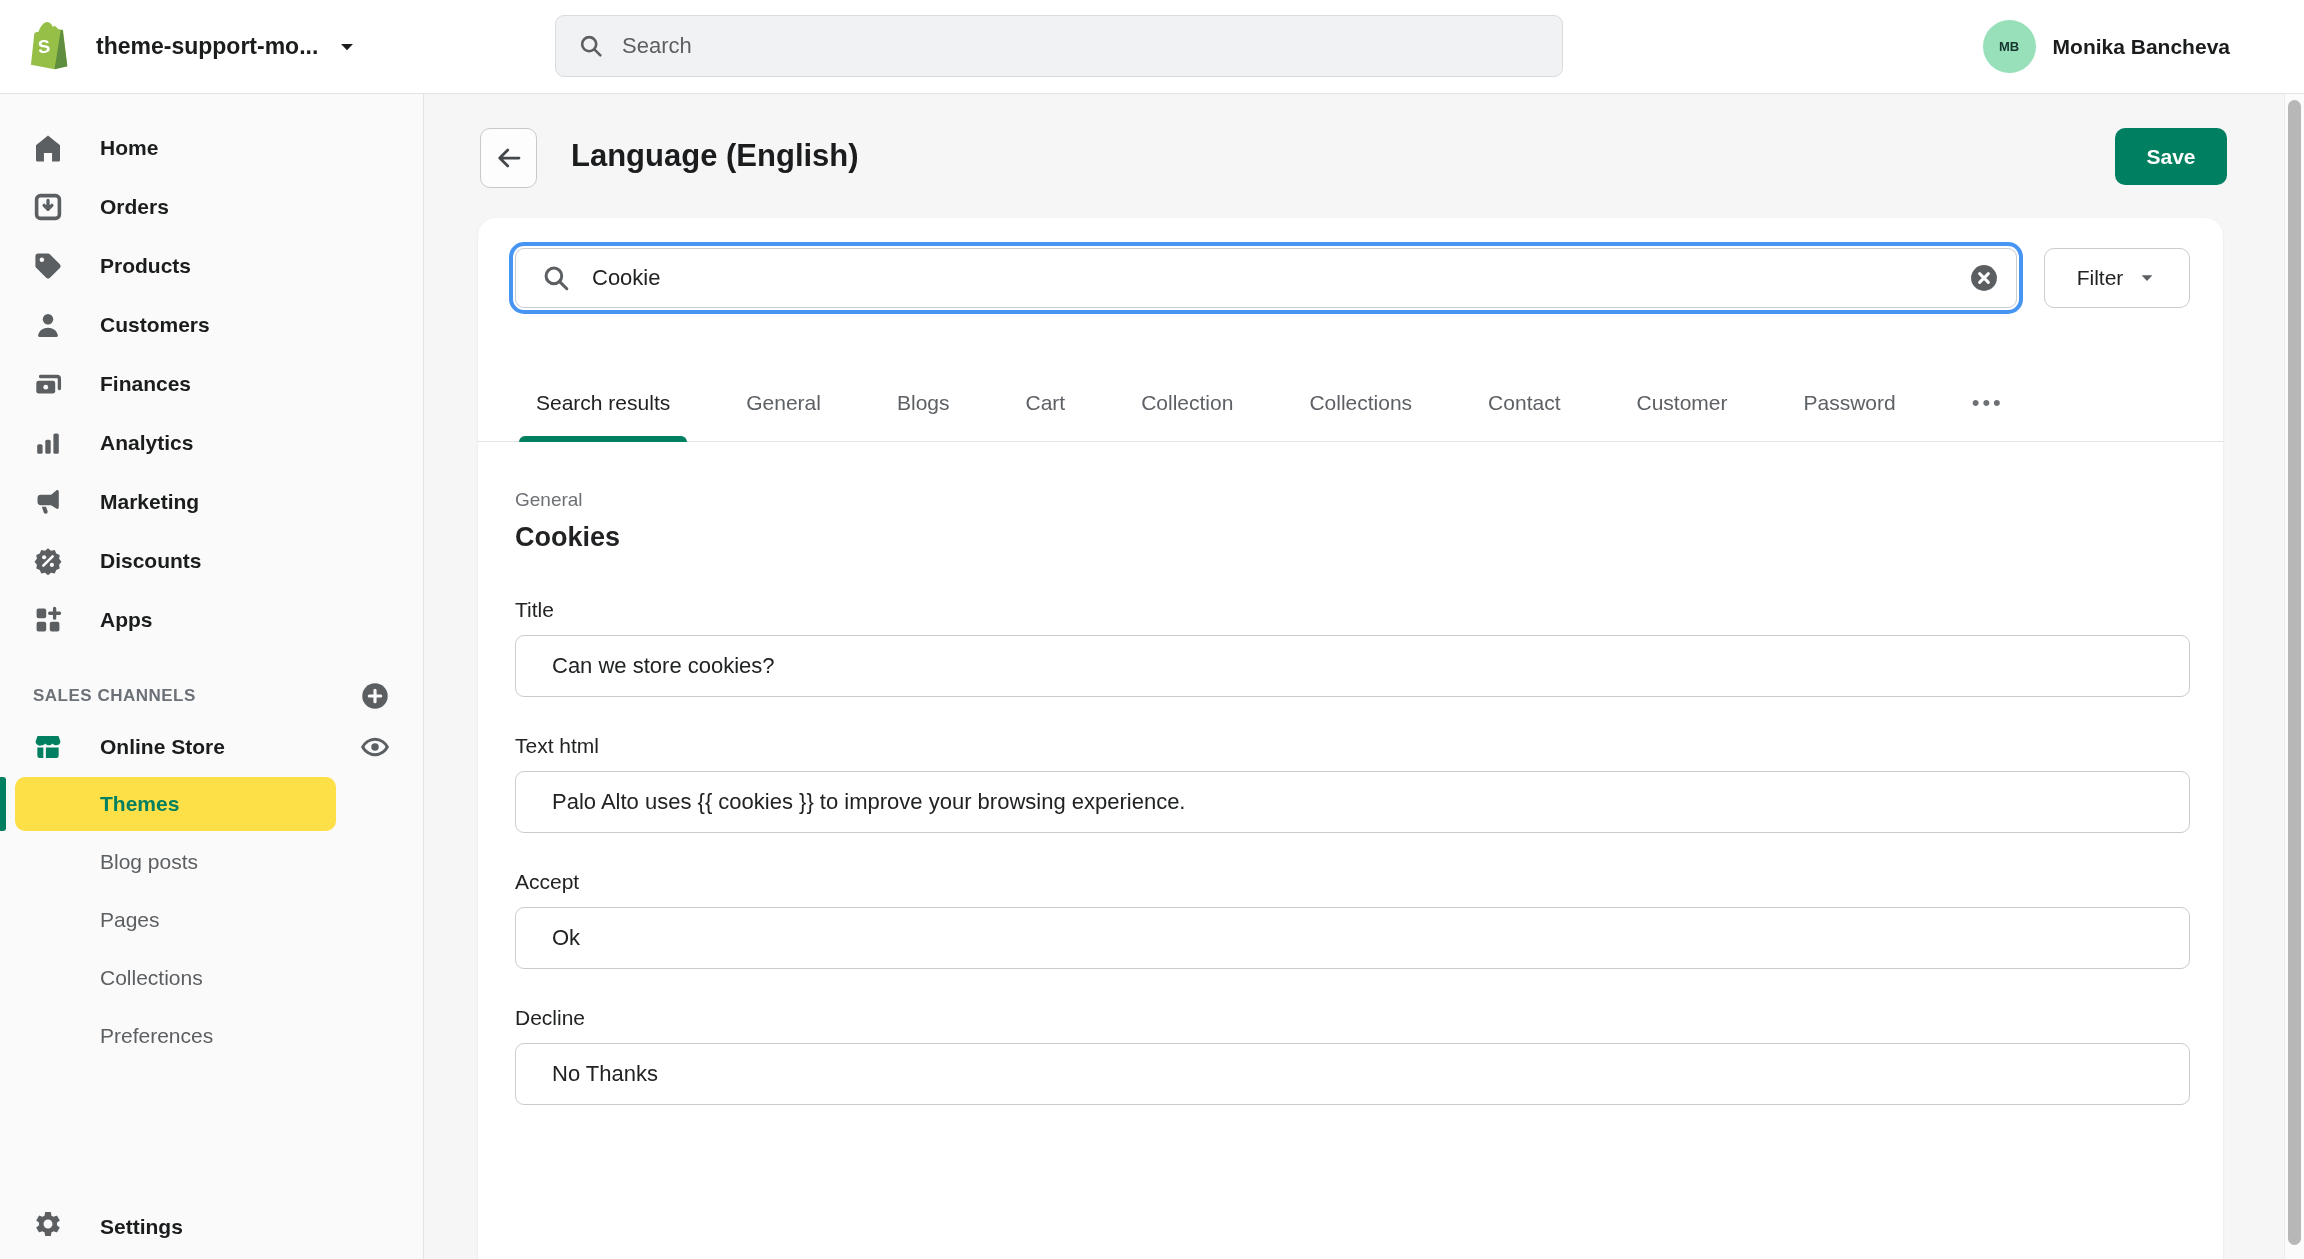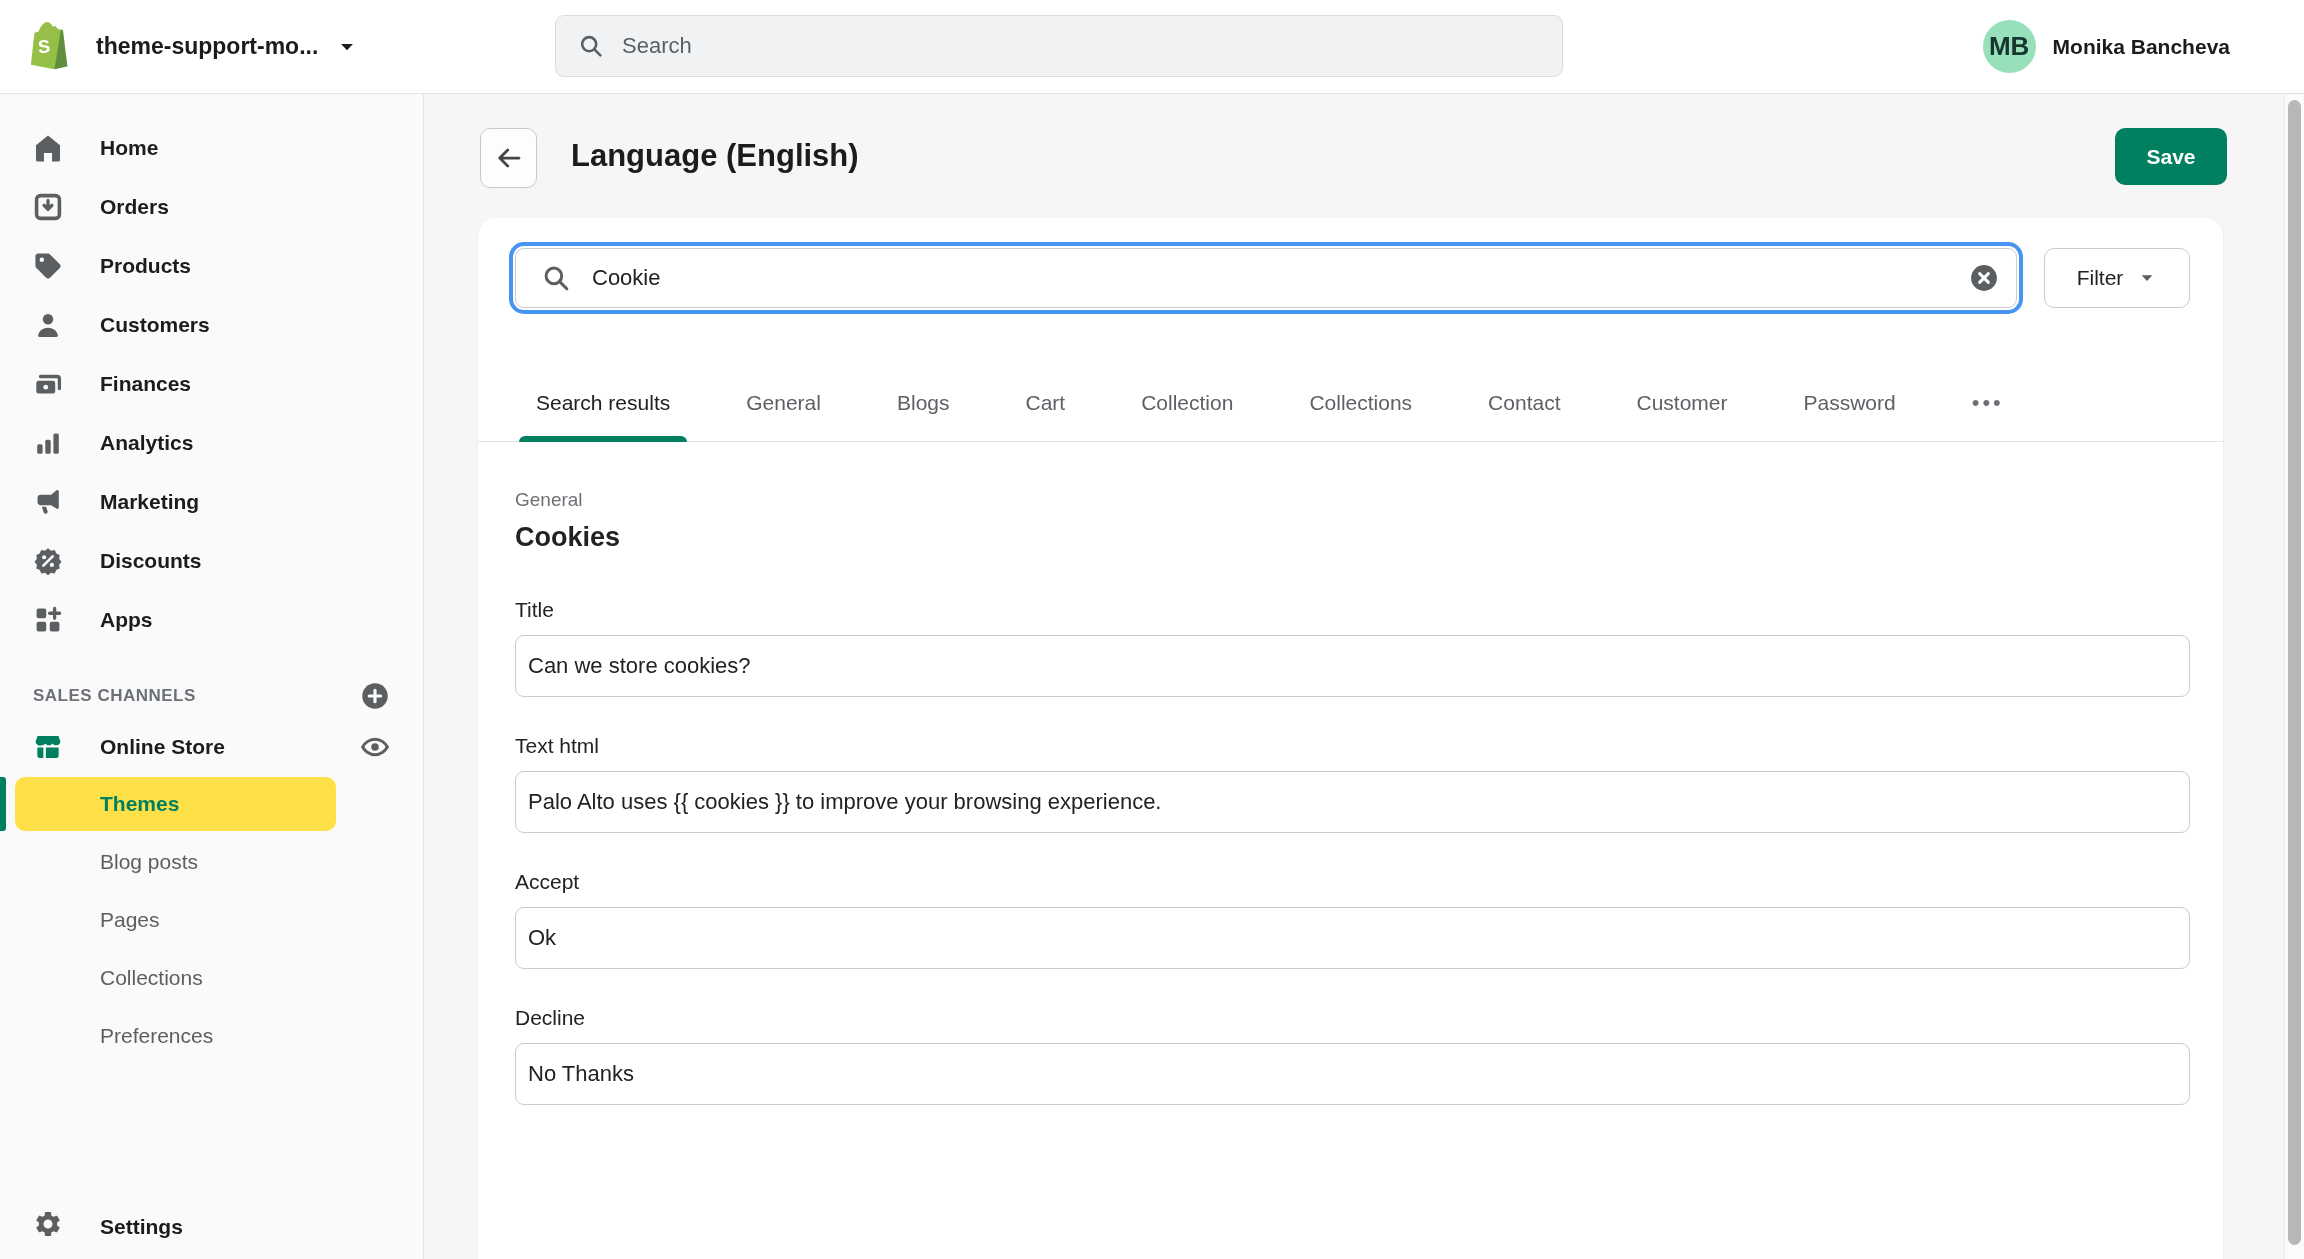--- a/index.html
+++ b/index.html
@@ -26,21 +26,21 @@
   }
   .topbar-search input {
     border:none; outline:none; background:transparent; flex:1; margin-left:18px;
     font-size:22px; color:#202223; font-family:"Liberation Sans", sans-serif;
   }
   .topbar-search input::placeholder { color:#5c5f62; }
   .topbar-user { position:absolute; right:74px; top:0; height:93px; display:flex; align-items:center; cursor:pointer; }
   .avatar {
     width:53px; height:53px; border-radius:50%; background:#97e0ba;
     display:flex; align-items:center; justify-content:center;
-    font-size:26px; font-weight:700; color:#173630;
+    font-size:13px; font-weight:700; color:#173630;
   }
   .user-name { margin-left:17px; font-size:21px; font-weight:700; color:#1a1c1d; }
 
   
   .sidebar {
     position:absolute; top:94px; left:0; bottom:0; width:424px;
     background:#fafafa; border-right:1px solid #e3e4e6; z-index:20;
   }
   .side-nav { padding-top:24px; }
   .nav-item {
@@ -128,21 +128,21 @@
   .tab-overflow { letter-spacing:3px; font-size:22px; color:#6d7175; }
 
   .form { padding:46px 33px 0 37px; }
   .section-label { font-size:19px; color:#6d7175; line-height:24px; }
   .section-title { margin-top:10px; font-size:27px; font-weight:700; color:#202223; }
   .field { margin-top:44px; }
   .field + .field { margin-top:36px; }
   .field label { display:block; font-size:21px; line-height:26px; color:#202223; margin-bottom:12px; }
   .field input {
     width:100%; height:62px; border:1px solid #c9ccd0; border-radius:9px;
-    padding:0 12px; font-size:22px; color:#202223; outline:none;
+    padding:0 36px; font-size:22px; color:#202223; outline:none;
     font-family:"Liberation Sans", sans-serif; background:#ffffff;
   }
 
   
   .scrollbar { position:absolute; top:94px; right:0; bottom:0; width:20px; background:#fbfbfb; border-left:1px solid #ececec; }
   .scroll-thumb { position:absolute; top:6px; left:3px; width:13px; height:calc(100% - 20px); background:#b7b7b7; border-radius:7px; }
 
   svg { display:block; }
 </style>
 </head>

